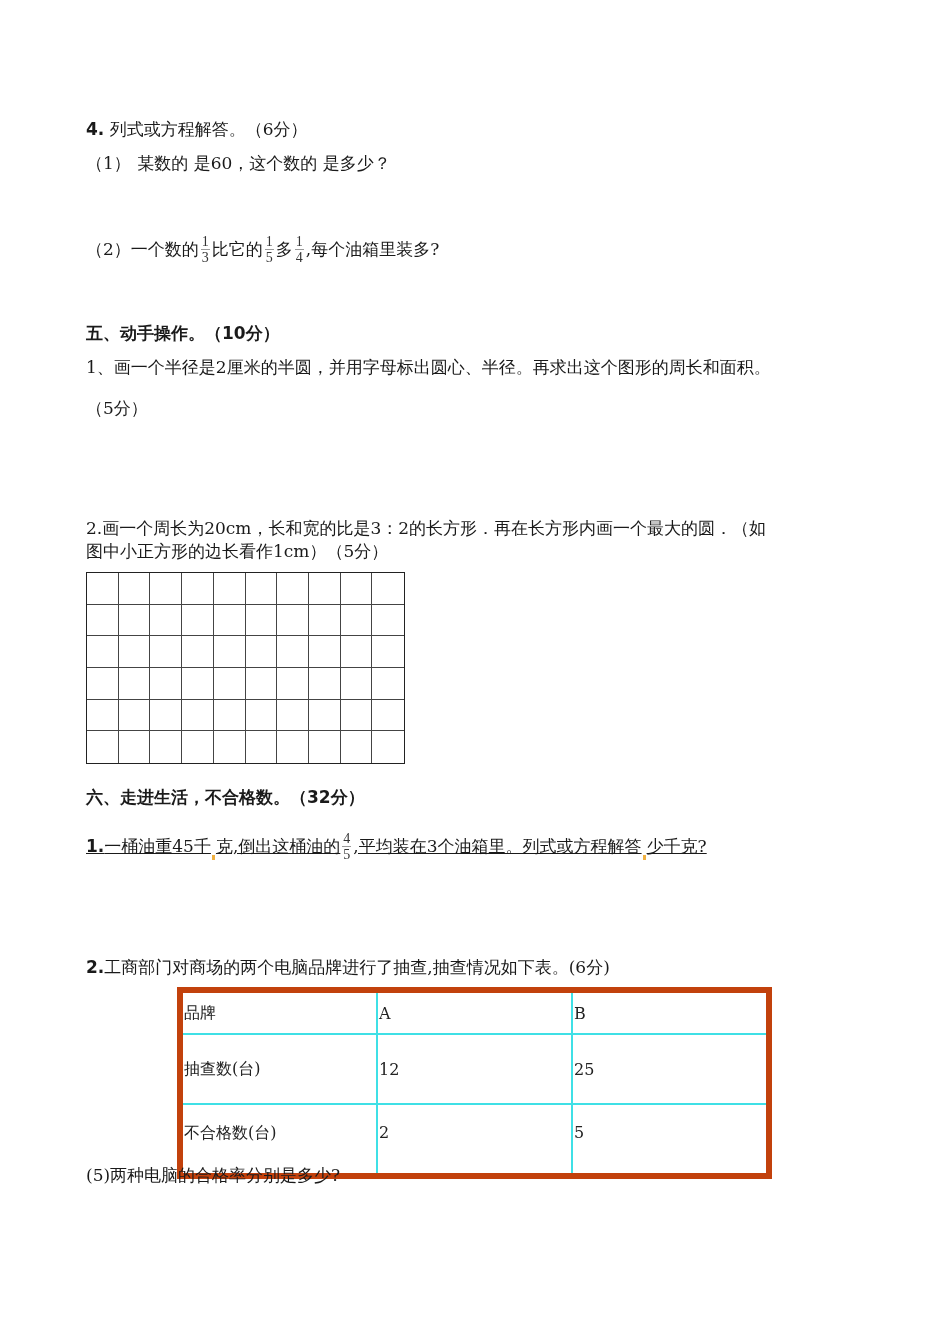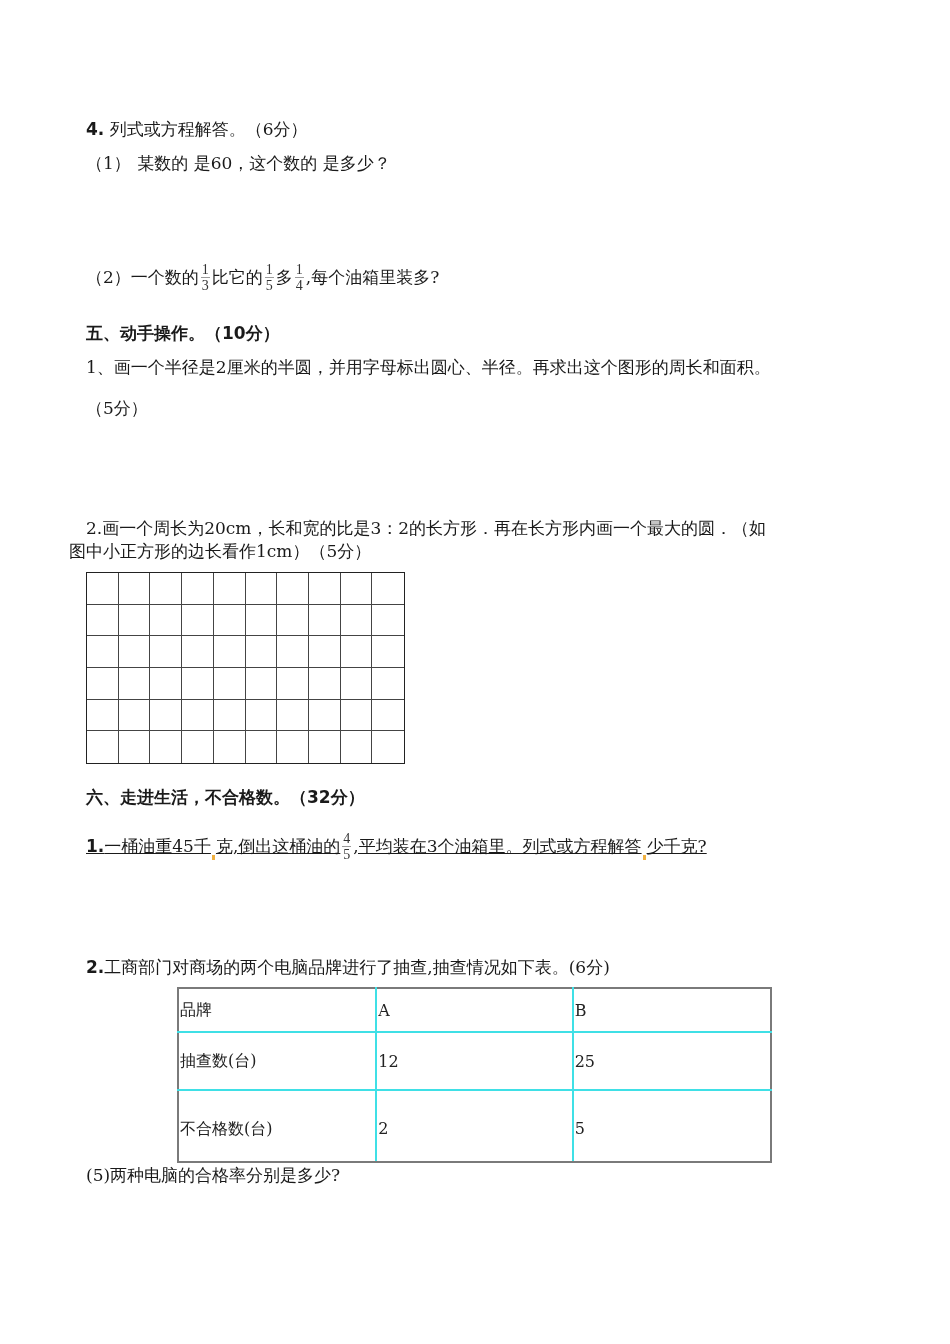--- a/index.html
+++ b/index.html
@@ -25,55 +25,55 @@
     position: absolute; left: 86px; top: 572px; width: 319px; height: 192px;
     display: grid; grid-template-columns: repeat(10, 1fr); grid-template-rows: repeat(6, 1fr);
     border: 1.5px solid #222; box-sizing: border-box;
   }
   .grid .cell { border-right: 1.5px solid #444; border-bottom: 1.5px solid #444; box-sizing: border-box; }
   .grid .cell.last-col { border-right: none; }
   .grid .cell.last-row { border-bottom: none; }
 
   table.survey {
     position: absolute; left: 177px; top: 987px; width: 595px; height: 174px;
-    border-collapse: collapse; border: 2px solid #c2410c;
+    border-collapse: collapse; border: 6px solid #c2410c;
     font-family: "Liberation Serif", serif; font-size: 17px;
   }
   table.survey td {
     border: 2px solid #3fe0e6; vertical-align: middle; text-align: left; padding: 0 0 0 1px;
     font-family: "DejaVu Serif", serif; font-size: 16px; color: #222;
   }
   table.survey tr td:first-child { border-left: 2px solid #7a7a7a; }
   table.survey tr td:last-child { border-right: 2px solid #7a7a7a; }
   table.survey tr:first-child td { border-top: 2px solid #7a7a7a; }
-  table.survey tr:last-child td { border-bottom: 2px solid #7a7a7a; vertical-align: top; padding-top: 28px; }
+  table.survey tr:last-child td { border-bottom: 2px solid #7a7a7a; vertical-align: top; padding-top: 18px; }
   table.survey col.c1 { width: 199px; }
   table.survey col.c2 { width: 197px; }
   table.survey col.c3 { width: 199px; }
 </style>
 </head>
 <body>
 
 <div class="line" style="left:86px; top:118px;">
   <span class="bold">4.</span>
   <span>列式或方程解答。（6分）</span>
 </div>
 <div class="line" style="left:86px; top:152px;">
   <span>（1）</span>
   <span style="margin-left:1px;">某数的 是60，这个数的 是多少？</span>
 </div>
-<div class="line" style="left:86px; top:235px;margin-top:28px;">
+<div class="line" style="left:86px; top:235px;">
   <span>（2）</span><span>一个数的</span><span class="frac"><span class="num">1</span><span class="den">3</span></span><span>比它的</span><span class="frac"><span class="num">1</span><span class="den">5</span></span><span>多</span><span class="frac"><span class="num">1</span><span class="den">4</span></span><span>,每个油箱里装多?</span>
 </div>
 
 <div class="line bold" style="left:86px; top:322px;">五、动手操作。（10分）</div>
 <div class="line" style="left:86px; top:356px;">1、画一个半径是2厘米的半圆，并用字母标出圆心、半径。再求出这个图形的周长和面积。</div>
 <div class="line" style="left:86px; top:397px;">（5分）</div>
 <div class="line" style="left:86px; top:503px;margin-top:14px;">2.画一个周长为20cm，长和宽的比是3：2的长方形．再在长方形内画一个最大的圆．（如</div>
-<div class="line" style="left:69px; top:540px;">图中小正方形的边长看作1cm）（5分）</div>
+<div class="line" style="left:86px; top:540px;">图中小正方形的边长看作1cm）（5分）</div>
 
 <div class="grid" id="grid">
     <div class="cell"></div>
     <div class="cell"></div>
     <div class="cell"></div>
     <div class="cell"></div>
     <div class="cell"></div>
     <div class="cell"></div>
     <div class="cell"></div>
     <div class="cell"></div>
@@ -144,21 +144,21 @@
       <col class="c1">
       <col class="c2">
       <col class="c3">
     </colgroup>
   <tbody>
       <tr style="height:44px;">
     <td>品牌</td>
     <td>A</td>
     <td>B</td>
   </tr>
-  <tr style="height:58px;">
+  <tr style="height:70px;">
     <td>抽查数(台)</td>
     <td>12</td>
     <td>25</td>
   </tr>
   <tr style="height:72px;">
     <td>不合格数(台)</td>
     <td>2</td>
     <td>5</td>
   </tr>
 </tbody>

